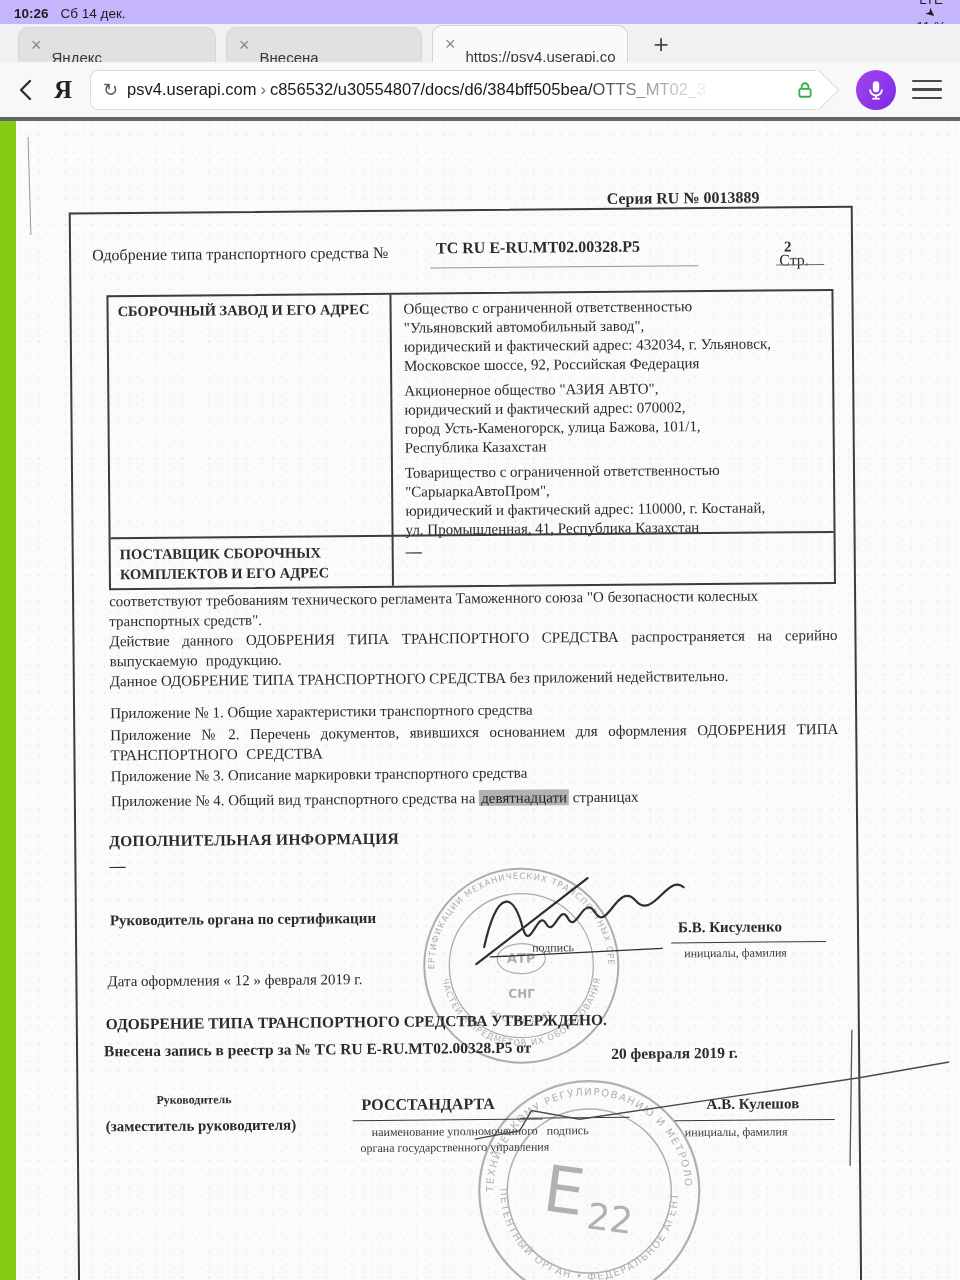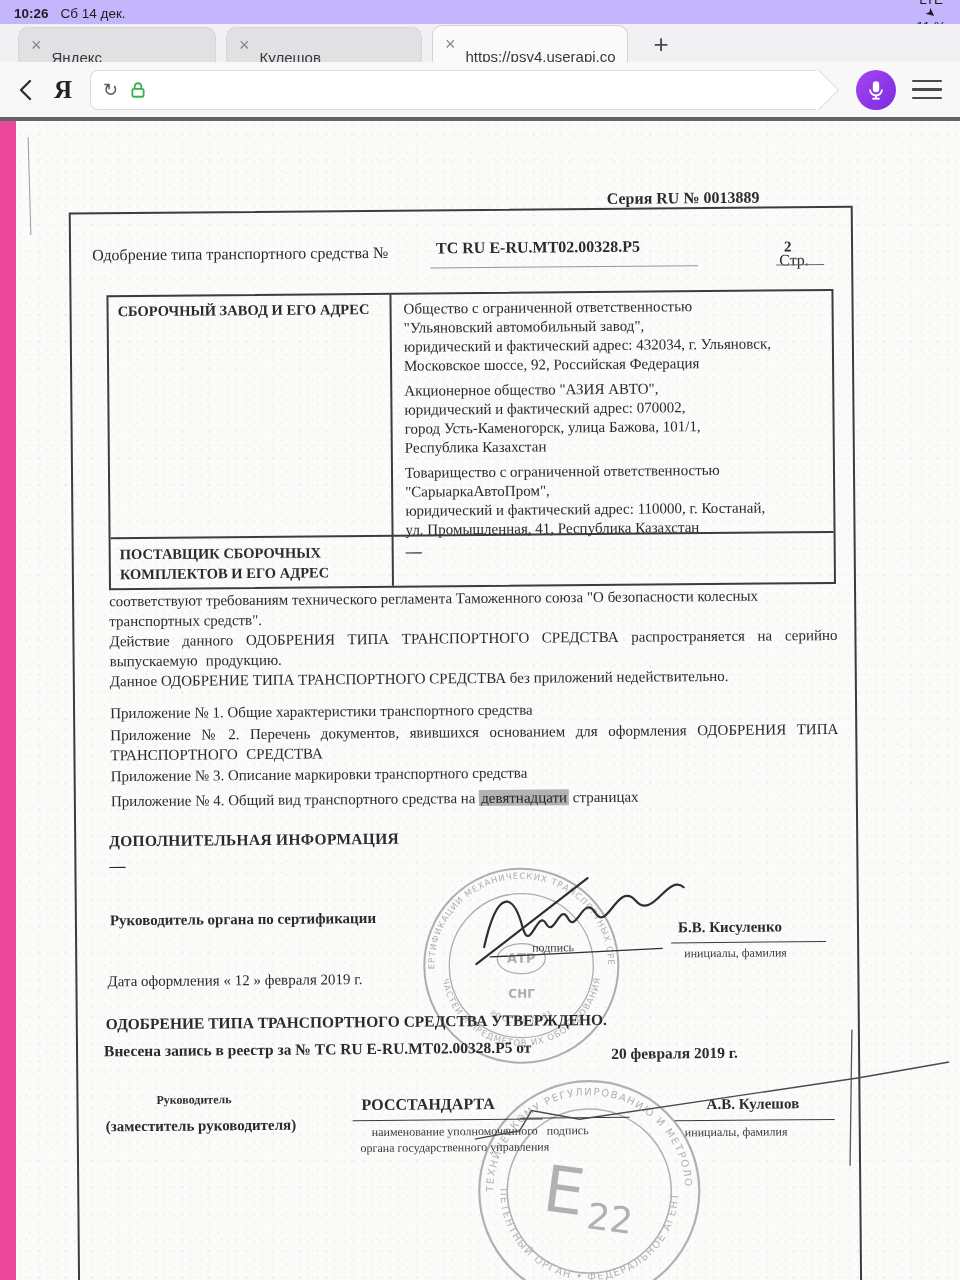--- a/index.html
+++ b/index.html
@@ -46,21 +46,21 @@
   .url-text { font-size:16.5px; color:#19191c; white-space:nowrap; overflow:hidden; flex:1; }
   .url-sep { color:#6a6a6e; padding:0 4px; }
   .url-tail { background:linear-gradient(to right,#3a3a3e,#d8d8db 85%,#f2f2f2); -webkit-background-clip:text; background-clip:text; color:transparent; }
   .lock { position:relative; z-index:2; margin-left:2px; }
   .mic-btn { position:relative; z-index:3; margin-left:38px; width:40px; height:40px; border-radius:50%;
     background:linear-gradient(135deg,#a645f0 0%,#7a2be2 100%); display:flex; align-items:center; justify-content:center; }
   .menu-btn { margin-left:16px; width:30px; display:flex; flex-direction:column; gap:6px; }
   .menu-btn div { height:2.5px; background:#4a4a4e; border-radius:1px; }
 
   
-  .content { position:absolute; left:0; top:117px; width:960px; height:1163px; background:#ec4899; }
+  .content { position:absolute; left:0; top:117px; width:960px; height:1163px; background:#84cc16; }
   .page-strip { position:absolute; left:0; top:0; width:960px; height:4px; background:#636369; }
   .scan { position:absolute; left:16px; top:4px; width:944px; height:1159px; overflow:hidden;
     background-color:#fbfbf9;
     background-image: radial-gradient(rgba(60,60,70,0.045) 1px, transparent 1.2px),
                       radial-gradient(rgba(60,60,70,0.03) 1px, transparent 1.2px);
     background-size: 9px 9px, 13px 13px; background-position:0 0, 4px 6px;
     color:#2b2b2e; font-family:"Liberation Serif", serif; }
   .doc { position:absolute; left:0; top:0; width:944px; height:1159px; transform:rotate(-0.5deg); transform-origin:470px 580px; }
   .doc .abs { position:absolute; }
   .b { font-weight:bold; }
@@ -120,36 +120,37 @@
     </div>
   </div>
 
   <div class="tab-strip">
     <div class="tab inactive" style="left:18px; width:198px;">
       <span class="tab-close">×</span>
       <span class="tab-label">Яндекс</span>
     </div>
     <div class="tab inactive" style="left:226px; width:196px;">
       <span class="tab-close">×</span>
-      <span class="tab-label">Кулешов</span>
+      <span class="tab-label">Внесена</span>
     </div>
     <div class="tab active" style="left:432px; width:196px;">
       <span class="tab-close">×</span>
       <span class="tab-label">https://psv4.userapi.co</span>
     </div>
     <div class="new-tab">+</div>
   </div>
 
   <div class="address-bar">
     <svg class="back-btn" viewBox="0 0 26 28">
       <polyline points="16,5 7,14 16,23" fill="none" stroke="#2f2f33" stroke-width="2.4" stroke-linecap="round" stroke-linejoin="round"></polyline>
     </svg>
     <div class="ya-logo">Я</div>
     <div class="url-field">
       <span class="reload">↻</span>
+      <span class="url-text"><span>psv4.userapi.com</span><span class="url-sep">›</span><span>c856532/u30554807/docs/d6/384bff505bea/</span><span class="url-tail">OTTS_MT02_3</span></span>
       <svg class="lock" width="18" height="18" viewBox="0 0 16 16">
         <rect x="3" y="7" width="10" height="7" rx="1.5" fill="none" stroke="#35b14c" stroke-width="1.6"></rect>
         <path d="M5 7 V5 a3 3 0 0 1 6 0 V7" fill="none" stroke="#35b14c" stroke-width="1.6"></path>
       </svg>
       <span class="url-tip"></span>
     </div>
     <div class="mic-btn">
       <svg width="22" height="24" viewBox="0 0 24 24">
         <rect x="8.5" y="2.5" width="7" height="12" rx="3.5" fill="#fff"></rect>
         <path d="M5.5 11.5 a6.5 6.5 0 0 0 13 0" fill="none" stroke="#fff" stroke-width="2"></path>

